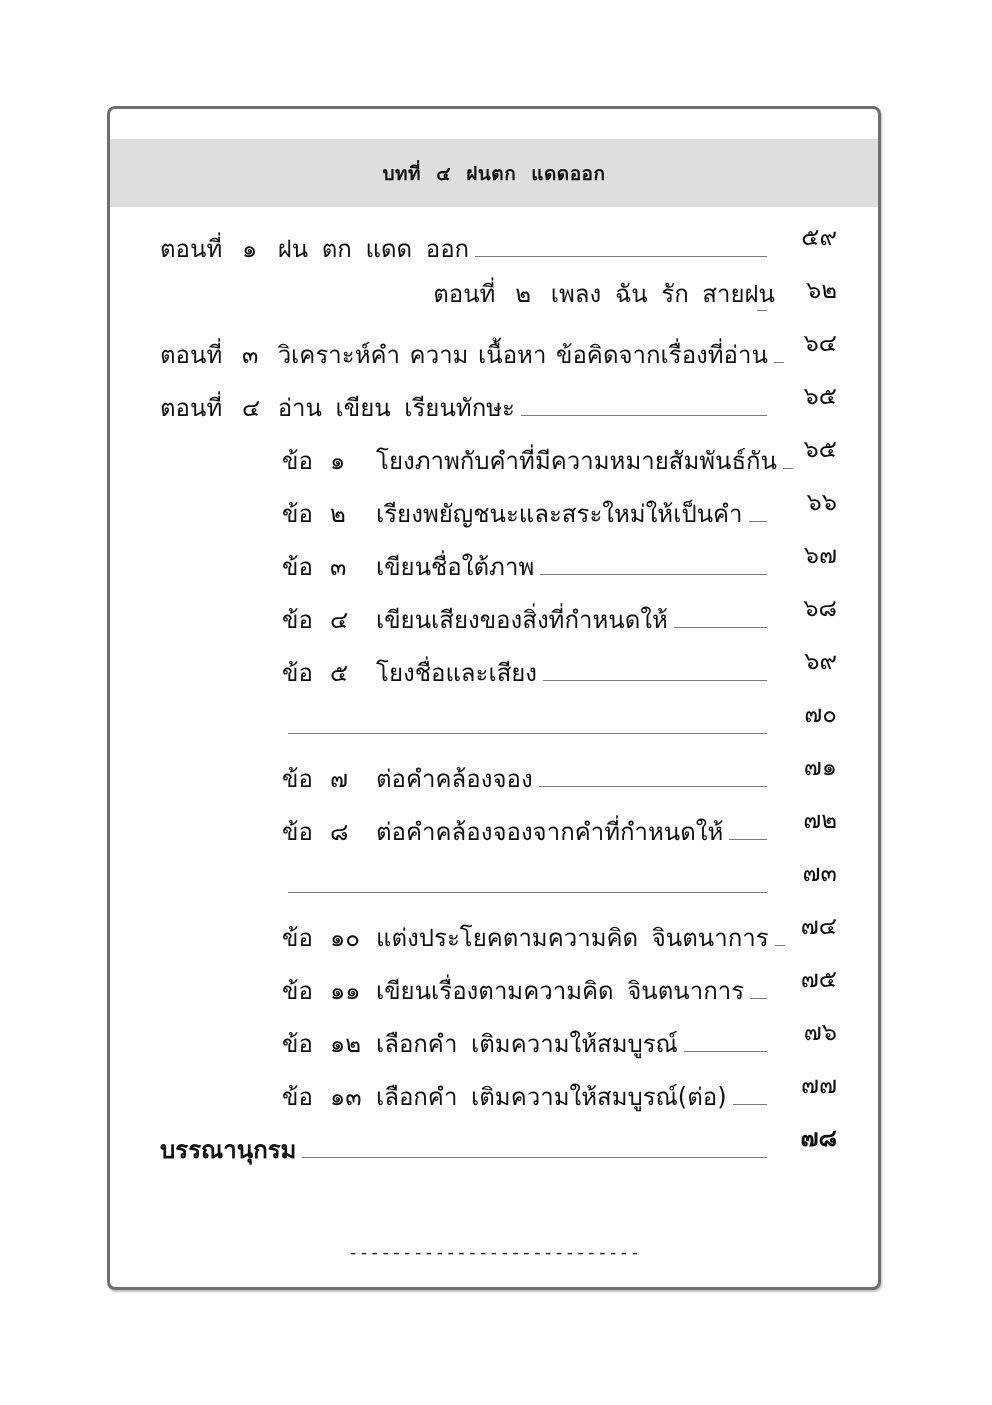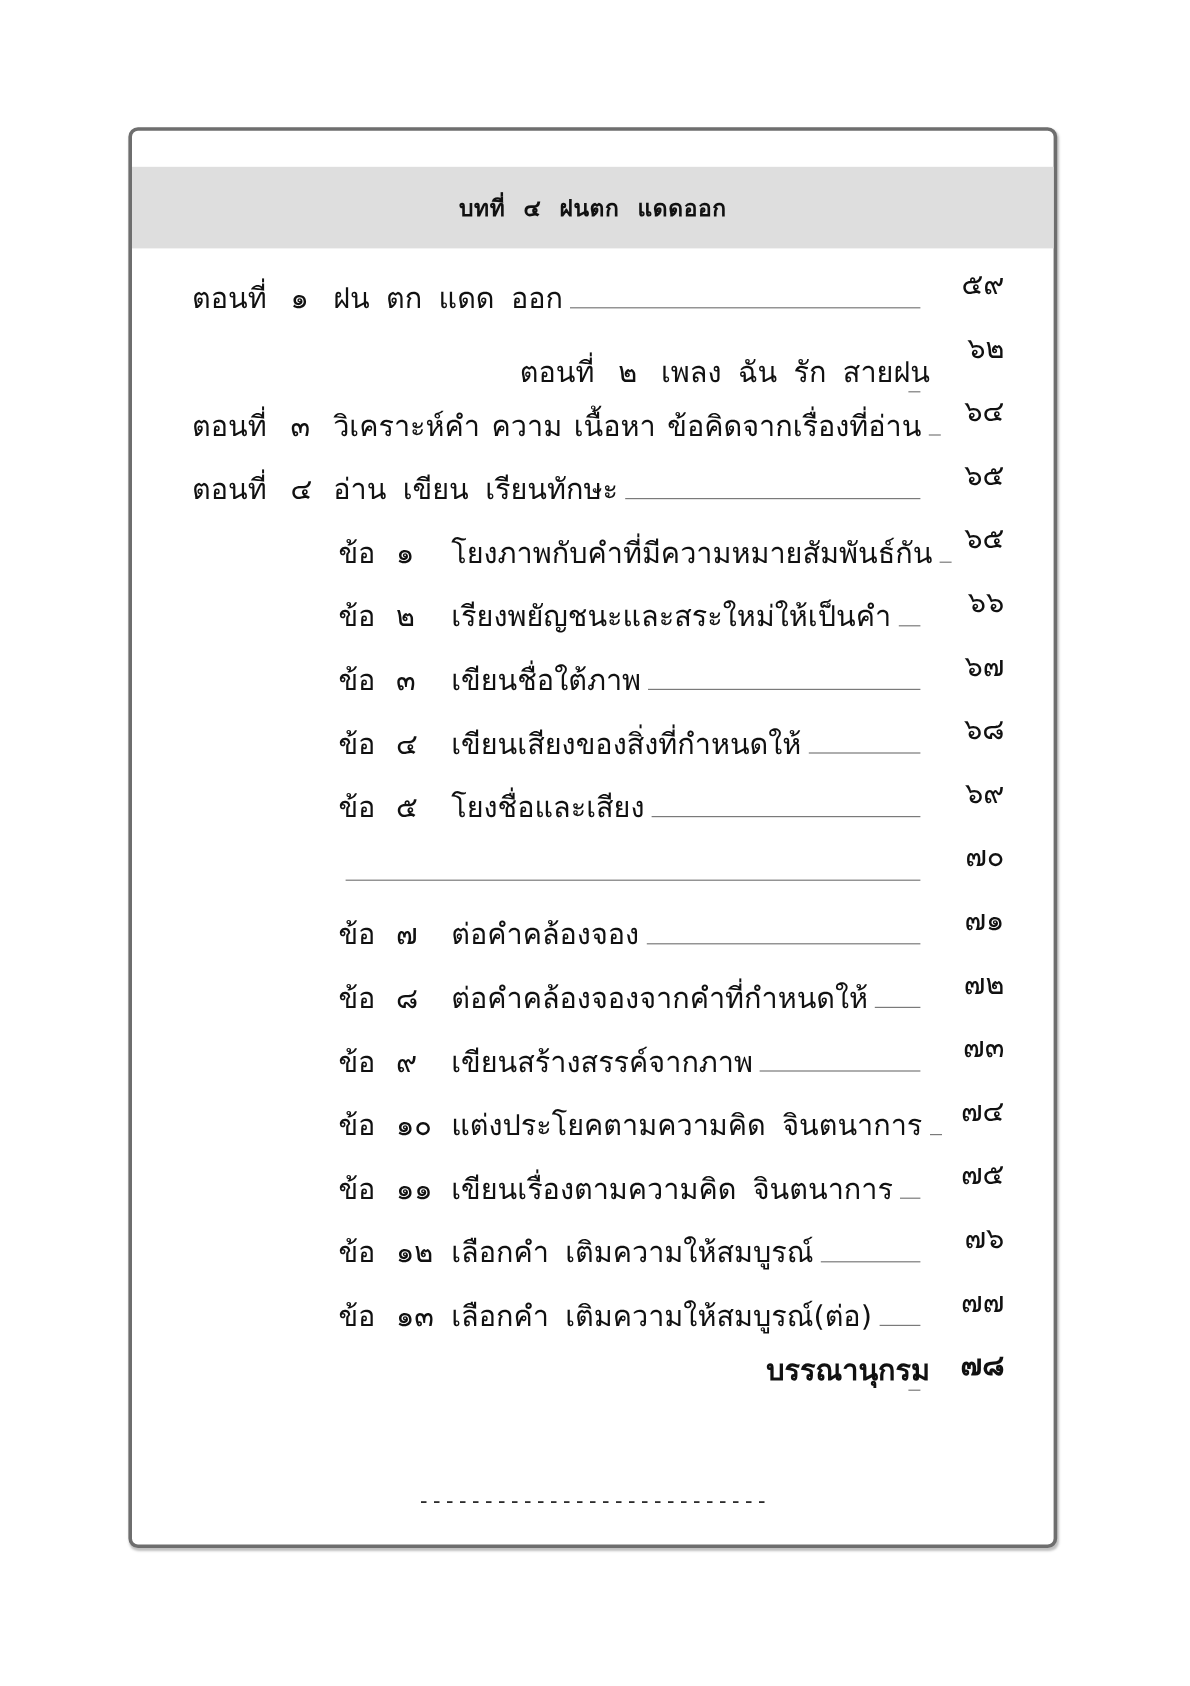--- a/index.html
+++ b/index.html
@@ -76,21 +76,20 @@
       text-align: right;
       white-space: nowrap;
     }
     .row.section {
       left: 50px;
       width: 615px;
     }
     .row.section .kw {
       display: inline-block;
       width: 82px;
-      margin-top: 16px;
     }
     .row.section .num {
       display: inline-block;
       width: 22px;
     }
     .row.item {
       left: 172px;
       width: 493px;
     }
     .row.item .kw {
@@ -186,21 +185,20 @@
       <span class="label"><span class="kw">ข้อ</span><span class="num">๗</span><span>ต่อคำคล้องจอง</span></span>
       <span class="leader"></span>
       <span class="page">๗๑</span>
     </div>
     <div class="row item" style="top:699px;">
       <span class="label"><span class="kw">ข้อ</span><span class="num">๘</span><span>ต่อคำคล้องจองจากคำที่กำหนดให้</span></span>
       <span class="leader"></span>
       <span class="page">๗๒</span>
     </div>
     <div class="row item" style="top:752px;">
-      <span class="label"><span class="kw">ข้อ</span><span class="num">๙</span><span>เขียนสร้างสรรค์จากภาพ</span></span>
       <span class="leader"></span>
       <span class="page">๗๓</span>
     </div>
     <div class="row item" style="top:805px;">
       <span class="label"><span class="kw">ข้อ</span><span class="num">๑๐</span><span>แต่งประโยคตามความคิด จินตนาการ</span></span>
       <span class="leader"></span>
       <span class="page">๗๔</span>
     </div>
     <div class="row item" style="top:858px;align-items:flex-end;">
       <span class="label"><span class="kw">ข้อ</span><span class="num">๑๑</span><span>เขียนเรื่องตามความคิด  จินตนาการ</span></span>
@@ -211,21 +209,21 @@
       <span class="label"><span class="kw">ข้อ</span><span class="num">๑๒</span><span>เลือกคำ  เติมความให้สมบูรณ์</span></span>
       <span class="leader"></span>
       <span class="page">๗๖</span>
     </div>
     <div class="row item" style="top:964px;">
       <span class="label"><span class="kw">ข้อ</span><span class="num">๑๓</span><span>เลือกคำ  เติมความให้สมบูรณ์(ต่อ)</span></span>
       <span class="leader"></span>
       <span class="page">๗๗</span>
     </div>
 
-    <div class="row biblio" style="top:1017px;flex-direction:column;">
+    <div class="row biblio" style="top:1017px;">
       <span class="label">บรรณานุกรม</span>
       <span class="leader"></span>
       <span class="page">๗๘</span>
     </div>
 
   </div>
 
   <div class="footer-dashes">---------------------------</div>
 
 </div>

